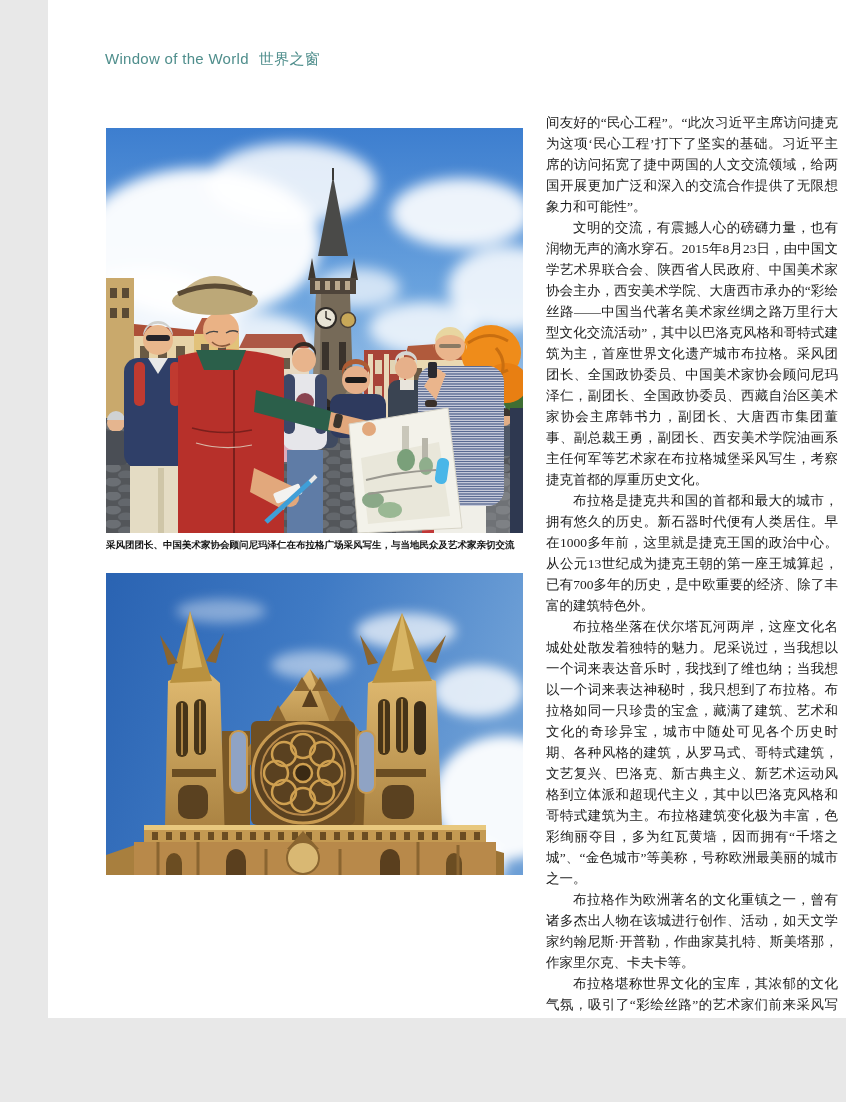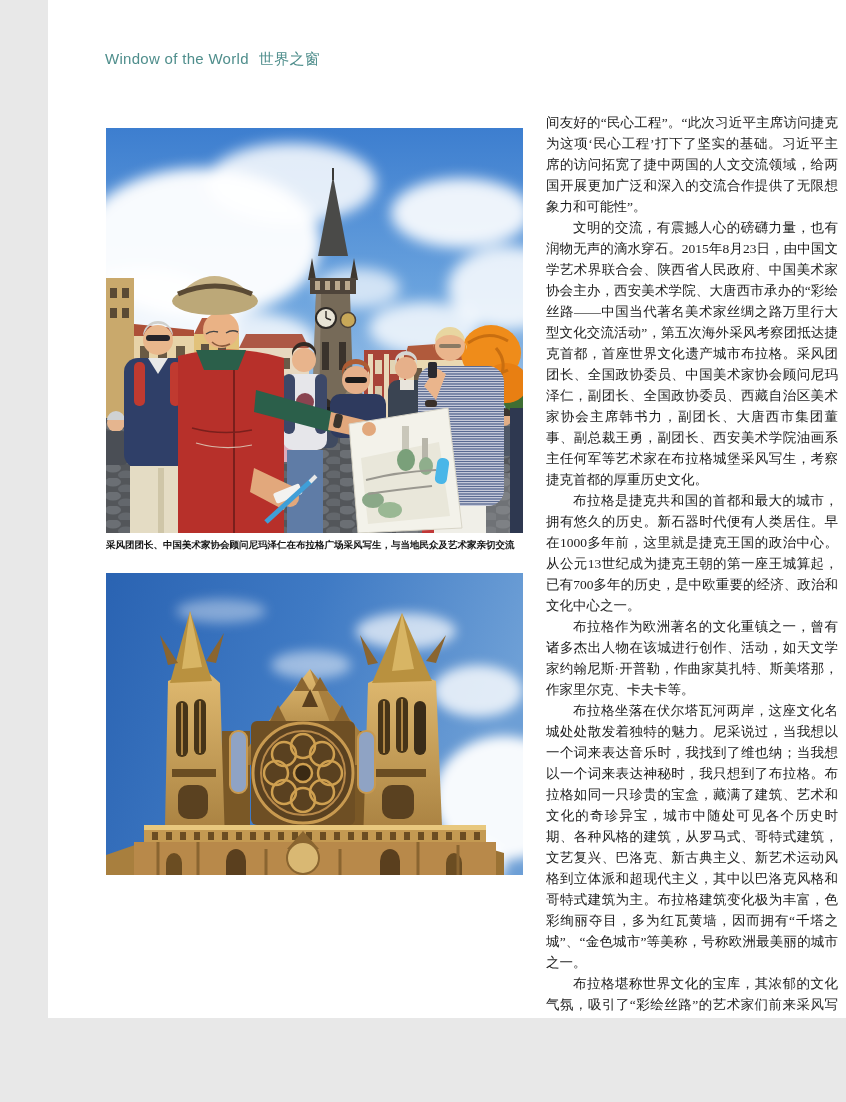--- a/index.html
+++ b/index.html
@@ -413,24 +413,24 @@
         <path d="M52 269 V302 M92 269 V302 M160 276 V302 M234 276 V302 M312 269 V302 M352 272 V302" stroke="#8a6530" stroke-width="3"></path>
       </g>
     </svg>
   </figure>
 
   <div class="midcol">
   </div>
 
   <div class="rightcol">
     <p>间友好的“民心工程”。“此次习近平主席访问捷克为这项‘民心工程’打下了坚实的基础。习近平主席的访问拓宽了捷中两国的人文交流领域，给两国开展更加广泛和深入的交流合作提供了无限想象力和可能性”。</p>
-    <p class="indent">文明的交流，有震撼人心的磅礴力量，也有润物无声的滴水穿石。2015年8月23日，由中国文学艺术界联合会、陕西省人民政府、中国美术家协会主办，西安美术学院、大唐西市承办的“彩绘丝路——中国当代著名美术家丝绸之路万里行大型文化交流活动”，第五次海外采风考察团抵达捷克首都，首座世界文化遗产城市布拉格。采风团团长、全国政协委员、中国美术家协会顾问尼玛泽仁，副团长、全国政协委员、西藏自治区美术家协会主席韩书力，副团长、大唐西市集团董事、副总裁王勇，副团长、西安美术学院油画系主任何军等艺术家在布拉格城堡采风写生，考察捷克首都的厚重历史文化。</p>
-    <p class="indent">布拉格是捷克共和国的首都和最大的城市，拥有悠久的历史。新石器时代便有人类居住。早在1000多年前，这里就是捷克王国的政治中心。从公元13世纪成为捷克王朝的第一座王城算起，已有700多年的历史，是中欧重要的经济、政治和文化中心之一。</p>
+    <p class="indent">文明的交流，有震撼人心的磅礴力量，也有润物无声的滴水穿石。2015年8月23日，由中国文学艺术界联合会、陕西省人民政府、中国美术家协会主办，西安美术学院、大唐西市承办的“彩绘丝路——中国当代著名美术家丝绸之路万里行大型文化交流活动”，其中以巴洛克风格和哥特式建筑为主，首座世界文化遗产城市布拉格。采风团团长、全国政协委员、中国美术家协会顾问尼玛泽仁，副团长、全国政协委员、西藏自治区美术家协会主席韩书力，副团长、大唐西市集团董事、副总裁王勇，副团长、西安美术学院油画系主任何军等艺术家在布拉格城堡采风写生，考察捷克首都的厚重历史文化。</p>
+    <p class="indent">布拉格是捷克共和国的首都和最大的城市，拥有悠久的历史。新石器时代便有人类居住。早在1000多年前，这里就是捷克王国的政治中心。从公元13世纪成为捷克王朝的第一座王城算起，已有700多年的历史，是中欧重要的经济、除了丰富的建筑特色外。</p>
+    <p class="indent">布拉格坐落在伏尔塔瓦河两岸，这座文化名城处处散发着独特的魅力。尼采说过，当我想以一个词来表达音乐时，我找到了维也纳；当我想以一个词来表达神秘时，我只想到了布拉格。布拉格如同一只珍贵的宝盒，藏满了建筑、艺术和文化的奇珍异宝，城市中随处可见各个历史时期、各种风格的建筑，从罗马式、哥特式建筑，文艺复兴、巴洛克、新古典主义、新艺术运动风格到立体派和超现代主义，其中以巴洛克风格和哥特式建筑为主。布拉格建筑变化极为丰富，色彩绚丽夺目，多为红瓦黄墙，因而拥有“千塔之城”、“金色城市”等美称，号称欧洲最美丽的城市之一。</p>
     <p class="indent">布拉格作为欧洲著名的文化重镇之一，曾有诸多杰出人物在该城进行创作、活动，如天文学家约翰尼斯·开普勒，作曲家莫扎特、斯美塔那，作家里尔克、卡夫卡等。</p>
-    <p class="indent">布拉格坐落在伏尔塔瓦河两岸，这座文化名城处处散发着独特的魅力。尼采说过，当我想以一个词来表达音乐时，我找到了维也纳；当我想以一个词来表达神秘时，我只想到了布拉格。布拉格如同一只珍贵的宝盒，藏满了建筑、艺术和文化的奇珍异宝，城市中随处可见各个历史时期、各种风格的建筑，从罗马式、哥特式建筑，文艺复兴、巴洛克、新古典主义、新艺术运动风格到立体派和超现代主义，其中以巴洛克风格和哥特式建筑为主。布拉格建筑变化极为丰富，色彩绚丽夺目，多为红瓦黄墙，因而拥有“千塔之城”、“金色城市”等美称，号称欧洲最美丽的城市之一。</p>
     <p class="indent">布拉格堪称世界文化的宝库，其浓郁的文化气氛，吸引了“彩绘丝路”的艺术家们前来采风写生。他们漫步布拉格，徜徉在伏尔塔瓦河畔，走过中世纪的查理大桥，登上布拉格城堡，俯瞰整座城市，多样文化冲击眼帘，创作题材不断涌现。</p>
     <p class="indent">布拉格有句俗话：没有走过查理大桥就不算</p>
   </div>
 
   <div class="ftr">
     <span class="num">58</span><span>中国文化人物</span><span class="en">Chinese Culture People</span>
   </div>
 
 </div>
 

